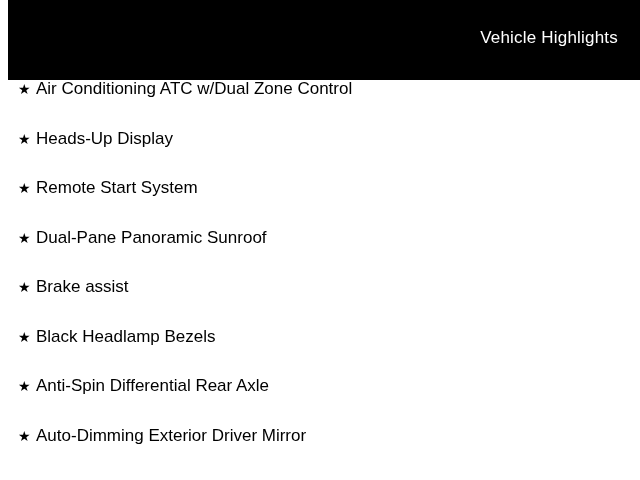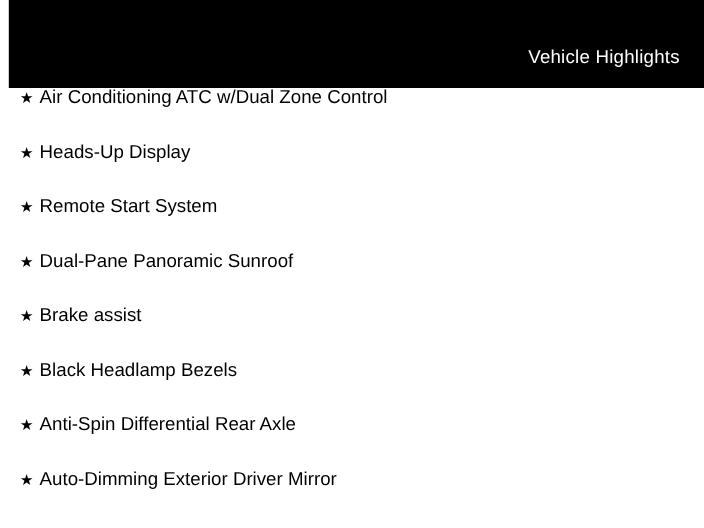--- a/index.html
+++ b/index.html
@@ -27,21 +27,21 @@
     left: 0;
     top: 0;
     width: 640px;
     height: 80px;
     background: #000000;
     box-sizing: border-box;
   }
   .header-title {
     position: absolute;
     right: 30px;
-    top: 42px;
+    top: 28px;
     color: #ffffff;
     font-size: 17px;
     letter-spacing: 0.2px;
     white-space: nowrap;
   }
   .features-list {
     position: absolute;
     left: 0;
     top: 80px;
     width: 640px;

